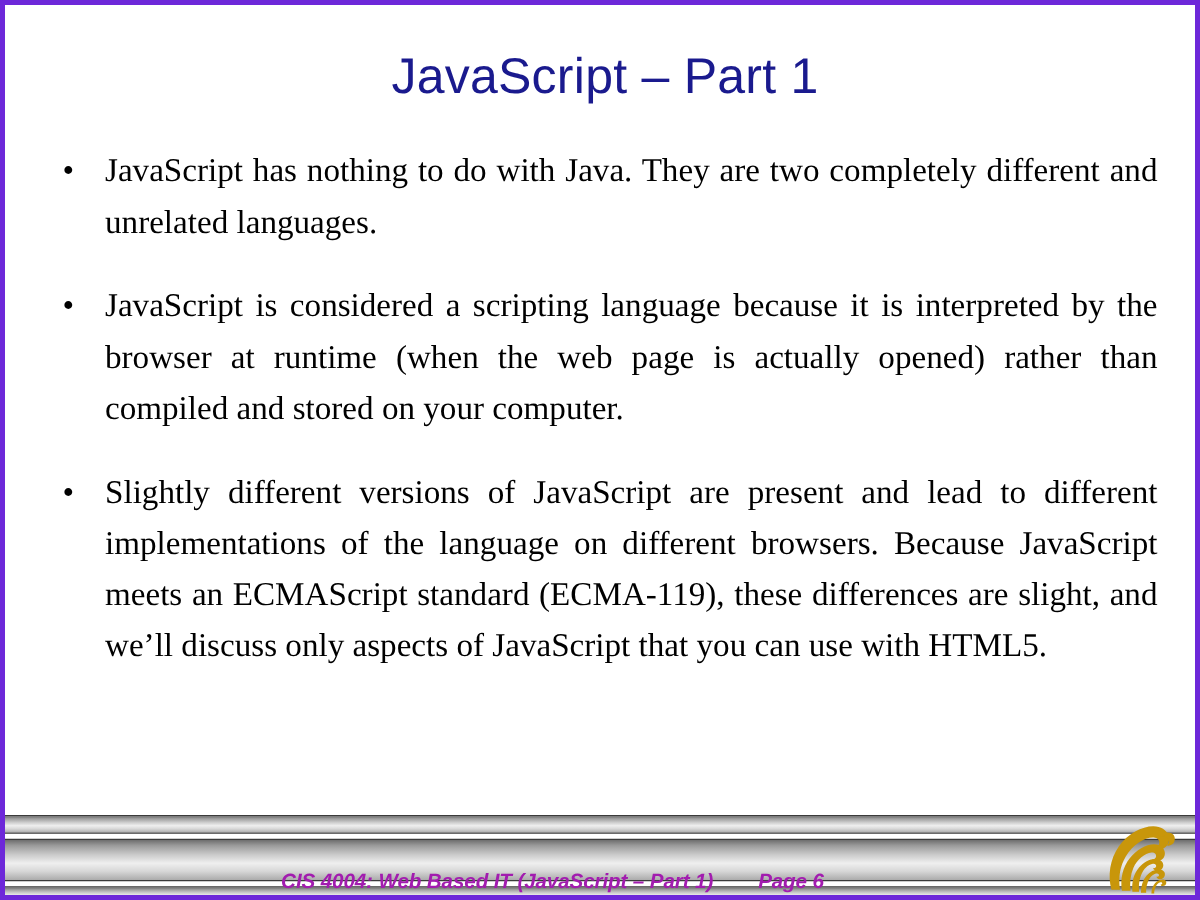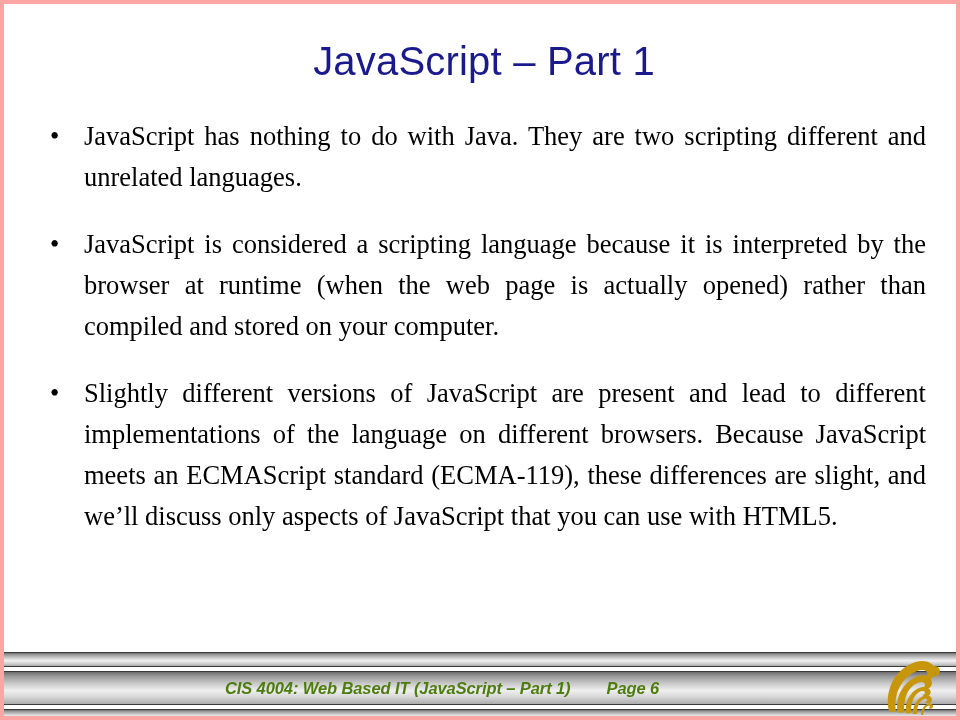--- a/index.html
+++ b/index.html
@@ -13,21 +13,21 @@
     overflow: hidden;
     font-family: "Liberation Serif", "DejaVu Serif", serif;
   }
 
   #slide {
     position: relative;
     width: 960px;
     height: 720px;
     background: #ffffff;
     box-sizing: border-box;
-    border: 4px solid #fca5a5;
+    border: 4px solid #6d28d9;
     overflow: hidden;
   }
 
   
   #title {
     position: absolute;
     left: 0;
     top: 34px;
     width: 960px;
     text-align: center;
@@ -111,30 +111,30 @@
   #fbar-bottom {
     top: 57px;
     height: 13px;
   }
 
   #footer-text {
     position: absolute;
     top: 19px;
     left: 0;
     width: 884px;
-    height: 34px;
+    height: 44px;
     display: flex;
-    align-items: center;
+    align-items: flex-end;
     justify-content: center;
     gap: 22px;
     font-family: "Liberation Sans", "DejaVu Sans", sans-serif;
     font-size: 16.5px;
     font-weight: bold;
     font-style: italic;
-    color: #4d7c0f;
+    color: #a21caf;
     white-space: nowrap;
     letter-spacing: -0.1px;
   }
 
   #footer-course { }
   #footer-page { margin-left: 14px; }
   #footer-copyright { margin-left: 14px; }
 
   
   #logo {
@@ -150,21 +150,21 @@
 <body>
 
 <div id="slide">
 
   <div id="title">JavaScript – Part 1</div>
 
   <div id="body">
 
     <div class="bullet">
       <span class="marker">•</span>
-      <span class="text">JavaScript has nothing to do with Java.  They are two scripting different and unrelated languages.</span>
+      <span class="text">JavaScript has nothing to do with Java.  They are two completely different and unrelated languages.</span>
     </div>
 
     <div class="bullet">
       <span class="marker">•</span>
       <span class="text">JavaScript is considered a scripting language because it is interpreted by the browser at runtime (when the web page is actually opened) rather than compiled and stored on your computer.</span>
     </div>
 
     <div class="bullet">
       <span class="marker">•</span>
       <span class="text">Slightly different versions of JavaScript are present and lead to different implementations of the language on different browsers.  Because JavaScript meets an ECMAScript standard (ECMA-119), these differences are slight, and we’ll discuss only aspects of JavaScript that you can use with HTML5.</span>

